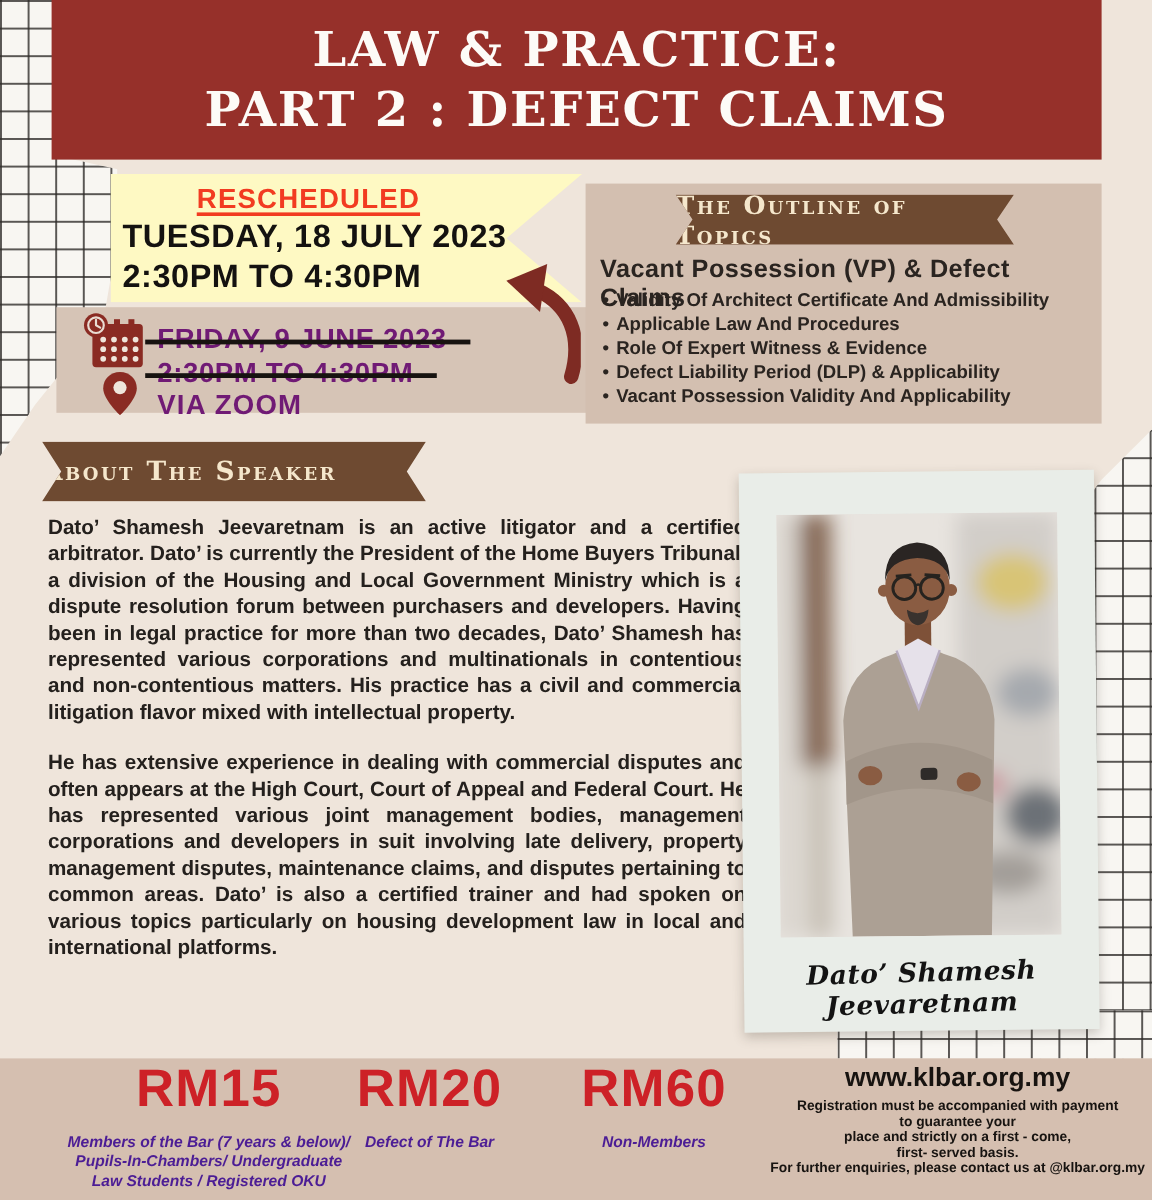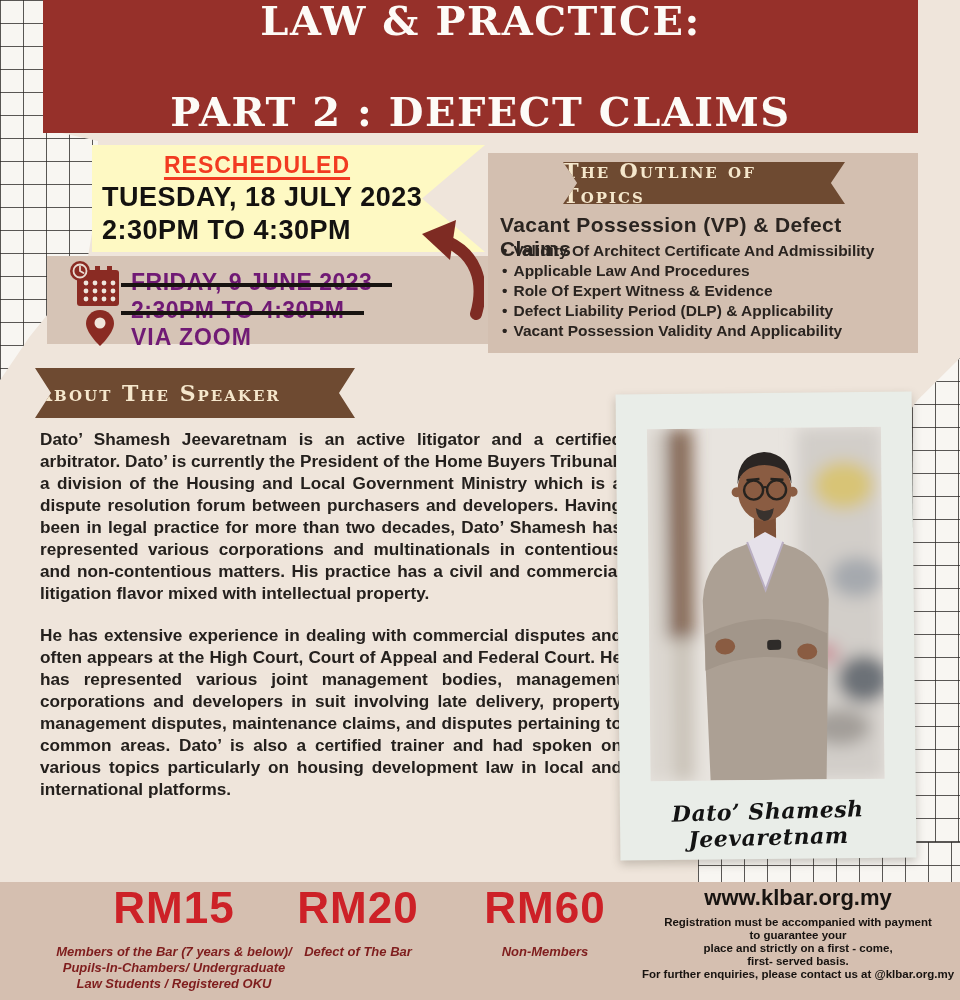--- a/index.html
+++ b/index.html
@@ -22,21 +22,21 @@
   }
   .grid-right{ left:866px; top:358px; width:94px; height:524px;
     clip-path:polygon(10% 19%,55% 8%,100% 0,100% 100%,0 100%,0 24%);
   }
   .grid-bottom{ left:698px; top:842px; width:262px; height:40px; }
 
   
   .red-header{
     position:absolute; left:43px; top:0; width:875px; height:133px;
     background:#96302A; z-index:2;
-    display:flex; flex-direction:column; align-items:center; justify-content:space-between;
+    display:flex; flex-direction:column; align-items:center; justify-content:center;
     gap:8px;
   }
   .red-header .title-line{
     font-family:"DejaVu Serif","Liberation Serif",serif;
     font-weight:700; color:#FDFBF7; font-size:40px; line-height:1.05;
     letter-spacing:1.5px; text-align:center;
   }
 
   
   .yellow-banner{
@@ -134,21 +134,21 @@
   
   .footer{
     position:absolute; left:0; top:882px; width:960px; height:118px;
     background:#D5BFB0; z-index:4; overflow:hidden;
   }
   .price-block{ position:absolute; top:4px; text-align:center; }
   .price-value{
     color:#CD2127; font-size:44px; font-weight:900; letter-spacing:1px; line-height:1;
   }
   .price-audience{
-    margin-top:14px; color:#7f1d1d; font-size:13px; font-weight:700; font-style:italic;
+    margin-top:14px; color:#4c1d95; font-size:13px; font-weight:700; font-style:italic;
     line-height:16px;
   }
   .pb-1{ left:25px;  width:250px;margin-left:24px; }
   .pb-2{ left:283px; width:150px; }
   .pb-3{ left:470px; width:150px; }
   .register-block{
     position:absolute; left:640px; top:2px; width:316px; text-align:center; color:#171310;
   }
   .register-line{ font-size:22px; font-weight:700; line-height:1.3; }
   .register-note{ font-size:11.5px; font-weight:700; line-height:13px; }

